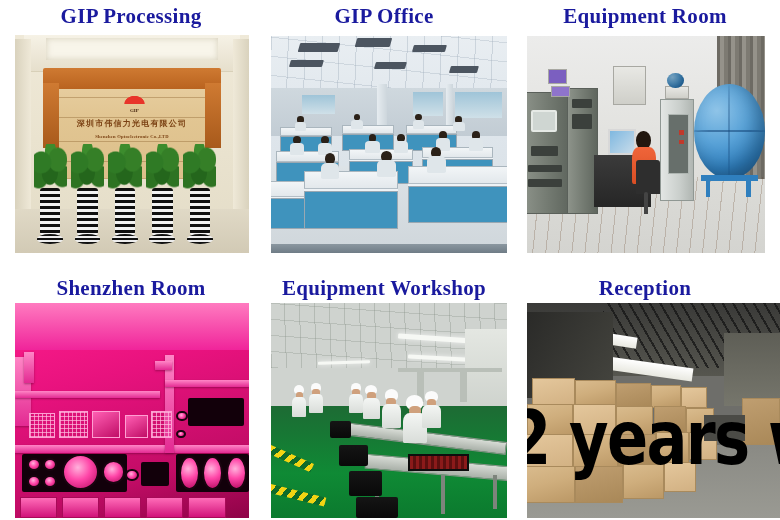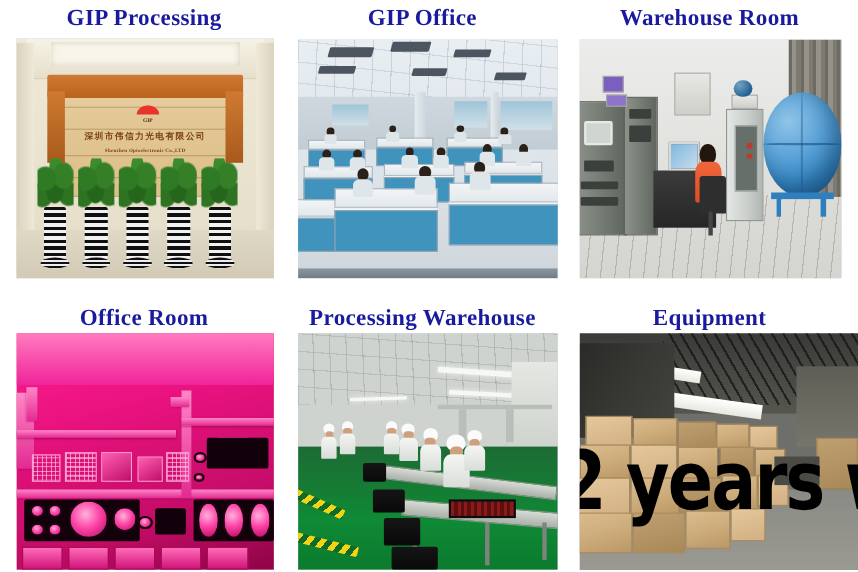--- a/index.html
+++ b/index.html
@@ -414,21 +414,21 @@
         <span class="body"></span>
       </div>
     <div class="worker" style="left:66%;top:51%;width:8%;height:12%;">
         <span class="head"></span>
         <span class="body"></span>
       </div>
     <div class="divider" style="left:0%;bottom:0%;width:100%;height:4%;"></div>
   </div>
 
   <div class="cell" style="left:515px;top:4px;width:260px;height:250px;">
-    <div class="cell-title" style="top:0px;">Warehouse Room</div>
+    <div class="cell-title" style="top:0px;">Equipment Room</div>
   </div>
   <div class="photo" style="left:527px;top:36px;width:238px;height:217px;">
     <div class="layer eq-bg"></div>
     <div class="layer eq-wall"></div>
     <div class="layer eq-curtain"></div>
     <div class="layer eq-floor"></div>
 
     <div class="chamber" style="left:-2%;top:26%;width:20%;height:56%;">
       <span class="win" style="left:18%;top:14%;width:56%;height:18%;"></span>
       <span class="ctrl" style="left:18%;top:44%;width:58%;height:8%;"></span>
@@ -465,21 +465,21 @@
     <div class="eq-sphere" style="left:70%;top:22%;width:30%;height:44%;">
       <span class="band"></span>
         <span class="vband"></span>
     </div>
     <div class="eq-cart" style="left:73%;top:64%;width:24%;height:3%;"></div>
     <div class="eq-cart" style="left:75%;top:66%;width:2%;height:8%;"></div>
     <div class="eq-cart" style="left:92%;top:66%;width:2%;height:8%;"></div>
   </div>
 
   <div class="cell" style="left:0px;top:276px;width:262px;height:244px;">
-    <div class="cell-title" style="top:0px;">Office Room</div>
+    <div class="cell-title" style="top:0px;">Shenzhen Room</div>
   </div>
   <div class="photo" style="left:15px;top:303px;width:234px;height:215px;">
     <div class="layer sm-bg"></div>
     <div class="layer sm-ceil"></div>
 
     <div class="sm-shelf" style="left:0%;top:25%;width:7%;height:32%;"></div>
     <div class="sm-shelf" style="left:0%;top:41%;width:62%;height:3%;"></div>
     <div class="sm-shelf" style="left:0%;top:66%;width:100%;height:4%;"></div>
     <div class="sm-shelf" style="left:64%;top:24%;width:4%;height:46%;"></div>
     <div class="sm-shelf" style="left:64%;top:36%;width:36%;height:3%;"></div>
@@ -511,21 +511,21 @@
     <div class="sm-round" style="left:90%;top:71%;width:9%;height:16%;"></div>
 
     <div class="sm-drawer" style="left:2%;top:90%;width:16%;height:10%;"></div>
     <div class="sm-drawer" style="left:20%;top:90%;width:16%;height:10%;"></div>
     <div class="sm-drawer" style="left:38%;top:90%;width:16%;height:10%;"></div>
     <div class="sm-drawer" style="left:56%;top:90%;width:16%;height:10%;"></div>
     <div class="sm-drawer" style="left:74%;top:90%;width:16%;height:10%;"></div>
   </div>
 
   <div class="cell" style="left:259px;top:276px;width:250px;height:244px;">
-    <div class="cell-title" style="top:0px;">Processing Warehouse</div>
+    <div class="cell-title" style="top:0px;">Equipment Workshop</div>
   </div>
   <div class="photo" style="left:271px;top:303px;width:236px;height:215px;">
     <div class="layer ws-bg"></div>
     <div class="layer ws-ceil"></div>
     <div class="ws-tube" style="left:54%;top:16%;width:44%;height:2.5%;transform:rotate(4deg);"></div>
     <div class="ws-tube" style="left:58%;top:25%;width:40%;height:2%;transform:rotate(3deg);"></div>
     <div class="ws-tube" style="left:20%;top:27%;width:22%;height:1.6%;transform:rotate(-2deg);"></div>
     <div class="layer ws-wallR"></div>
     <div class="ws-rack" style="left:54%;top:30%;width:44%;height:2%;"></div>
     <div class="ws-rack" style="left:62%;top:32%;width:3%;height:14%;"></div>
@@ -578,21 +578,21 @@
         <span class="shirt"></span>
       </div>
     <div class="ws-worker" style="left:9%;top:38%;width:6%;height:15%;">
         <span class="cap"></span>
         <span class="face"></span>
         <span class="shirt"></span>
       </div>
   </div>
 
   <div class="cell" style="left:515px;top:276px;width:260px;height:244px;">
-    <div class="cell-title" style="top:0px;">Equipment</div>
+    <div class="cell-title" style="top:0px;">Reception</div>
   </div>
   <div class="photo" style="left:527px;top:303px;width:253px;height:215px;">
     <div class="layer wh-bg"></div>
     <div class="layer wh-roof"></div>
     <div class="wh-truss" style="left:30%;top:0%;width:70%;height:30%;"></div>
     <div class="wh-skylight" style="left:4%;top:9%;width:40%;height:5%;transform:rotate(9deg);"></div>
     <div class="wh-skylight" style="left:8%;top:21%;width:58%;height:6%;transform:rotate(8deg);"></div>
     <div class="layer wh-wallL"></div>
     <div class="layer wh-wallR"></div>
     <div class="layer wh-floor"></div>

